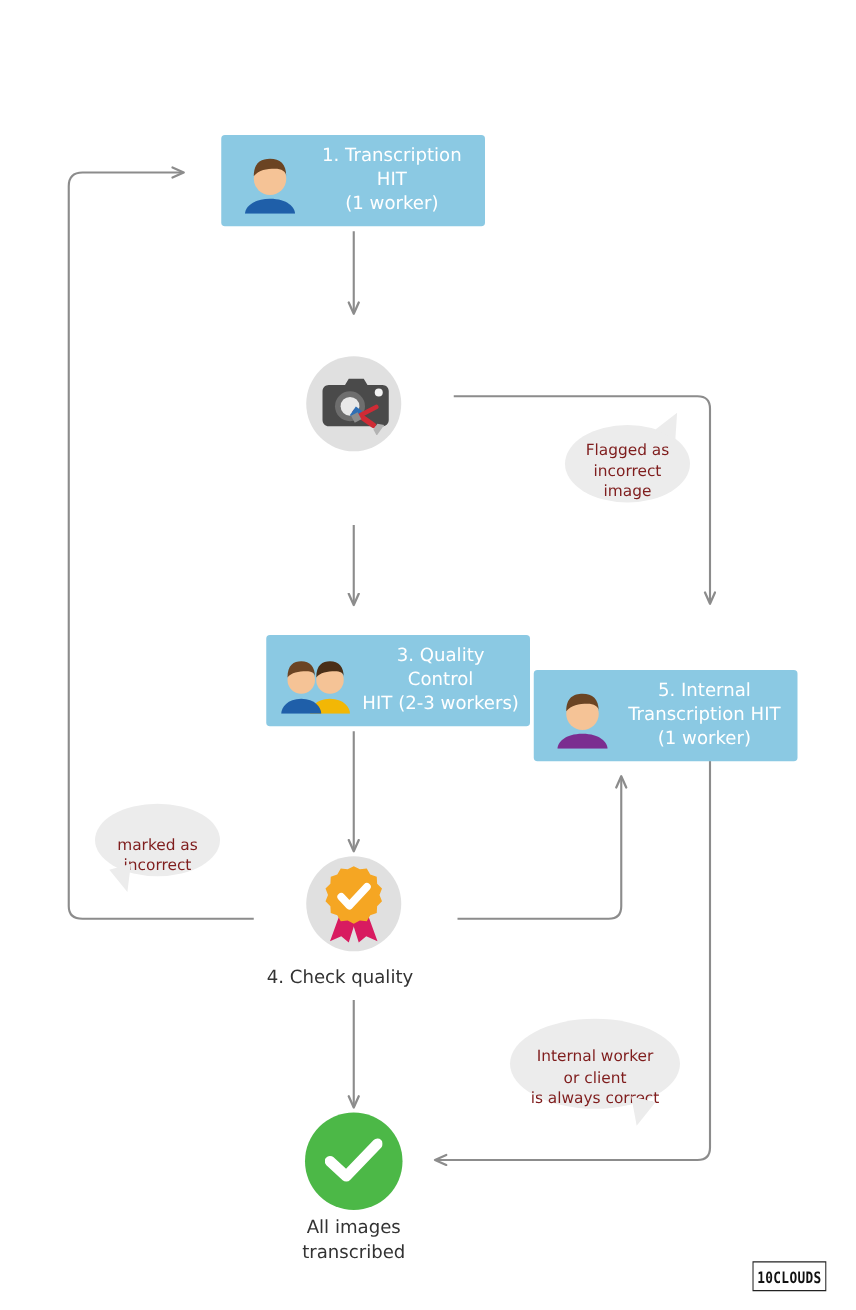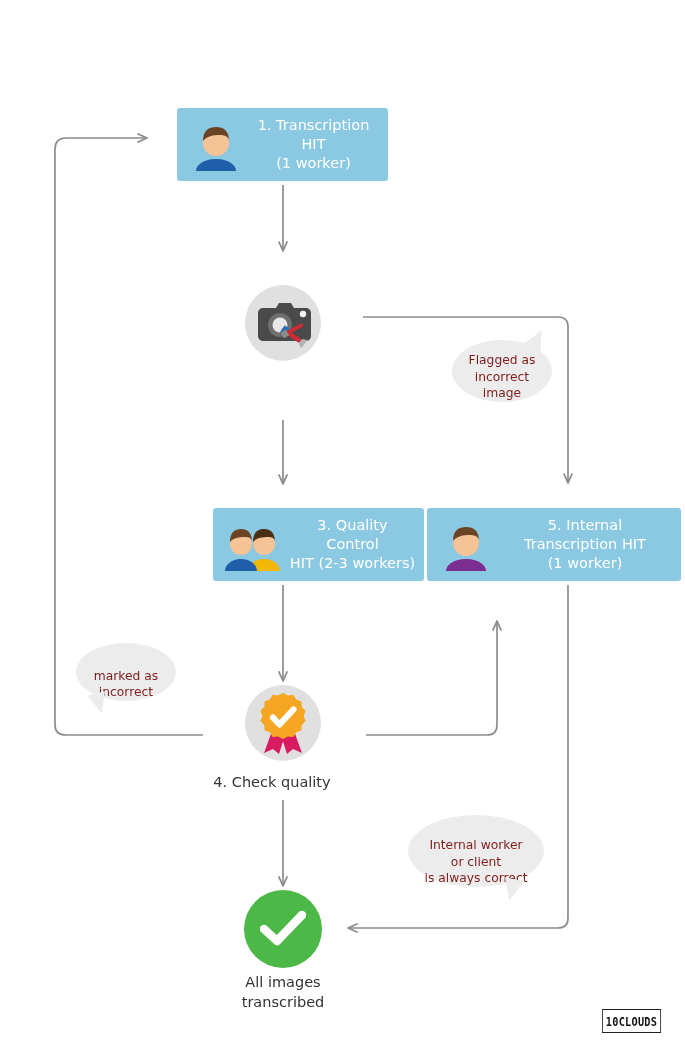--- a/index.html
+++ b/index.html
@@ -57,21 +57,21 @@
     flex: 1 1 auto;
     text-align: center;
     color: #ffffff;
     font-size: 14.5px;
     line-height: 1.3;
     padding-right: 8px;
     white-space: pre-line;
   }
   #box1 { left: 177px; top: 108px; width: 211px; height: 73px; }
   #box3 { left: 177px; top: 508px; width: 211px; height: 73px; margin-left: 36px; }
-  #box5 { left: 427px; top: 508px; width: 254px; height: 73px; }
+  #box5 { left: 427px; top: 536px; width: 211px; height: 73px; }
   #box1 .pbox-icon { width: 62px; padding-left: 8px; }
   #box3 .pbox-icon { width: 70px; padding-left: 6px; }
   #box5 .pbox-icon { width: 62px; padding-left: 8px; }
 
   
   .gcircle {
     position: absolute;
     border-radius: 50%;
     background: #e0e0e0;
     display: flex;

